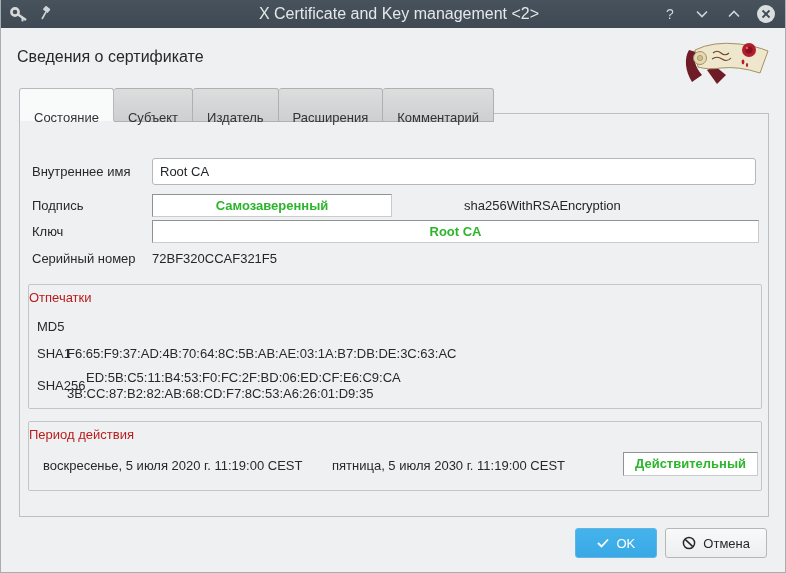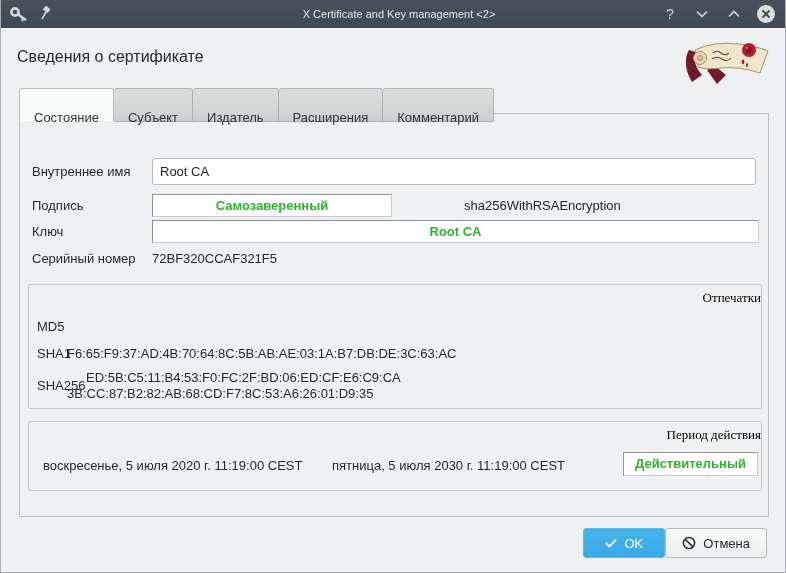--- a/index.html
+++ b/index.html
@@ -19,21 +19,21 @@
   
   .titlebar {
     position: absolute; top:0; left:0; right:0; height:28px;
     background: linear-gradient(#47525c, #3f4953);
     display: flex; align-items: center;
     color: #dde1e4;
   }
   .titlebar-left { display:flex; align-items:center; gap:10px; padding-left:8px; }
   .titlebar-title {
     position:absolute; left:12px; right:0; text-align:center;
-    font-size:11px; color:#e4e7e9; pointer-events:none;
+    font-size:16px; color:#e4e7e9; pointer-events:none;
   }
   .titlebar-right { margin-left:auto; display:flex; align-items:center; gap:14px; padding-right:10px; z-index:2; }
   .tb-btn { width:18px; height:18px; display:flex; align-items:center; justify-content:center; color:#cfd4d7; font-size:14px; cursor:default; }
   .tb-close {
     width:18px; height:18px; border-radius:50%; background:#dadedf;
     display:flex; align-items:center; justify-content:center;
   }
 
   
   .header-title {
@@ -75,30 +75,30 @@
   .badge {
     position:absolute; background:#ffffff;
     border:1px solid; border-color:#8e9396 #c9ccce #c9ccce #8e9396;
     text-align:center; font-weight:bold; white-space:nowrap; overflow:hidden;
   }
 
   .groupbox {
     position:absolute; left:8px; width:734px;
     border:1px solid #c3c6c8; border-radius:2px; background:#eff0f1;
   }
-  .groupbox-title { position:absolute; top:5px; left:0; right:0; text-align:right; color:#000000;font-family:Liberation Serif, serif; }
+  .groupbox-title { position:absolute; top:5px; left:0; right:0; text-align:left; color:#b91c1c; }
   .fp-label { position:absolute; left:8px; color:#26292c;text-align:center; }
   .fp-value { position:absolute; left:38px; white-space:nowrap; line-height:16px; color:#26292c; }
 
   .valid-from, .valid-to { position:absolute; top:36px; white-space:nowrap; color:#26292c; }
   .valid-from { left:14px; }
   .valid-to { left:303px; }
 
   
-  .footer { position:absolute; top:528px; right:18px; display:flex; }
+  .footer { position:absolute; top:528px; right:18px; display:flex; gap:8px; }
   .btn {
     height:30px; border-radius:3px; display:flex; align-items:center; justify-content:center;
     gap:7px; font-size:13px; padding:0 16px; cursor:default; white-space:nowrap;
   }
   .btn-ok {
     min-width:82px; background:linear-gradient(#45b3eb, #39a9e6);
     border:1px solid #5fb5e4; color:#ffffff;
   }
   .btn-cancel {
     min-width:86px; background:linear-gradient(#f8f9f9, #edeeef);

